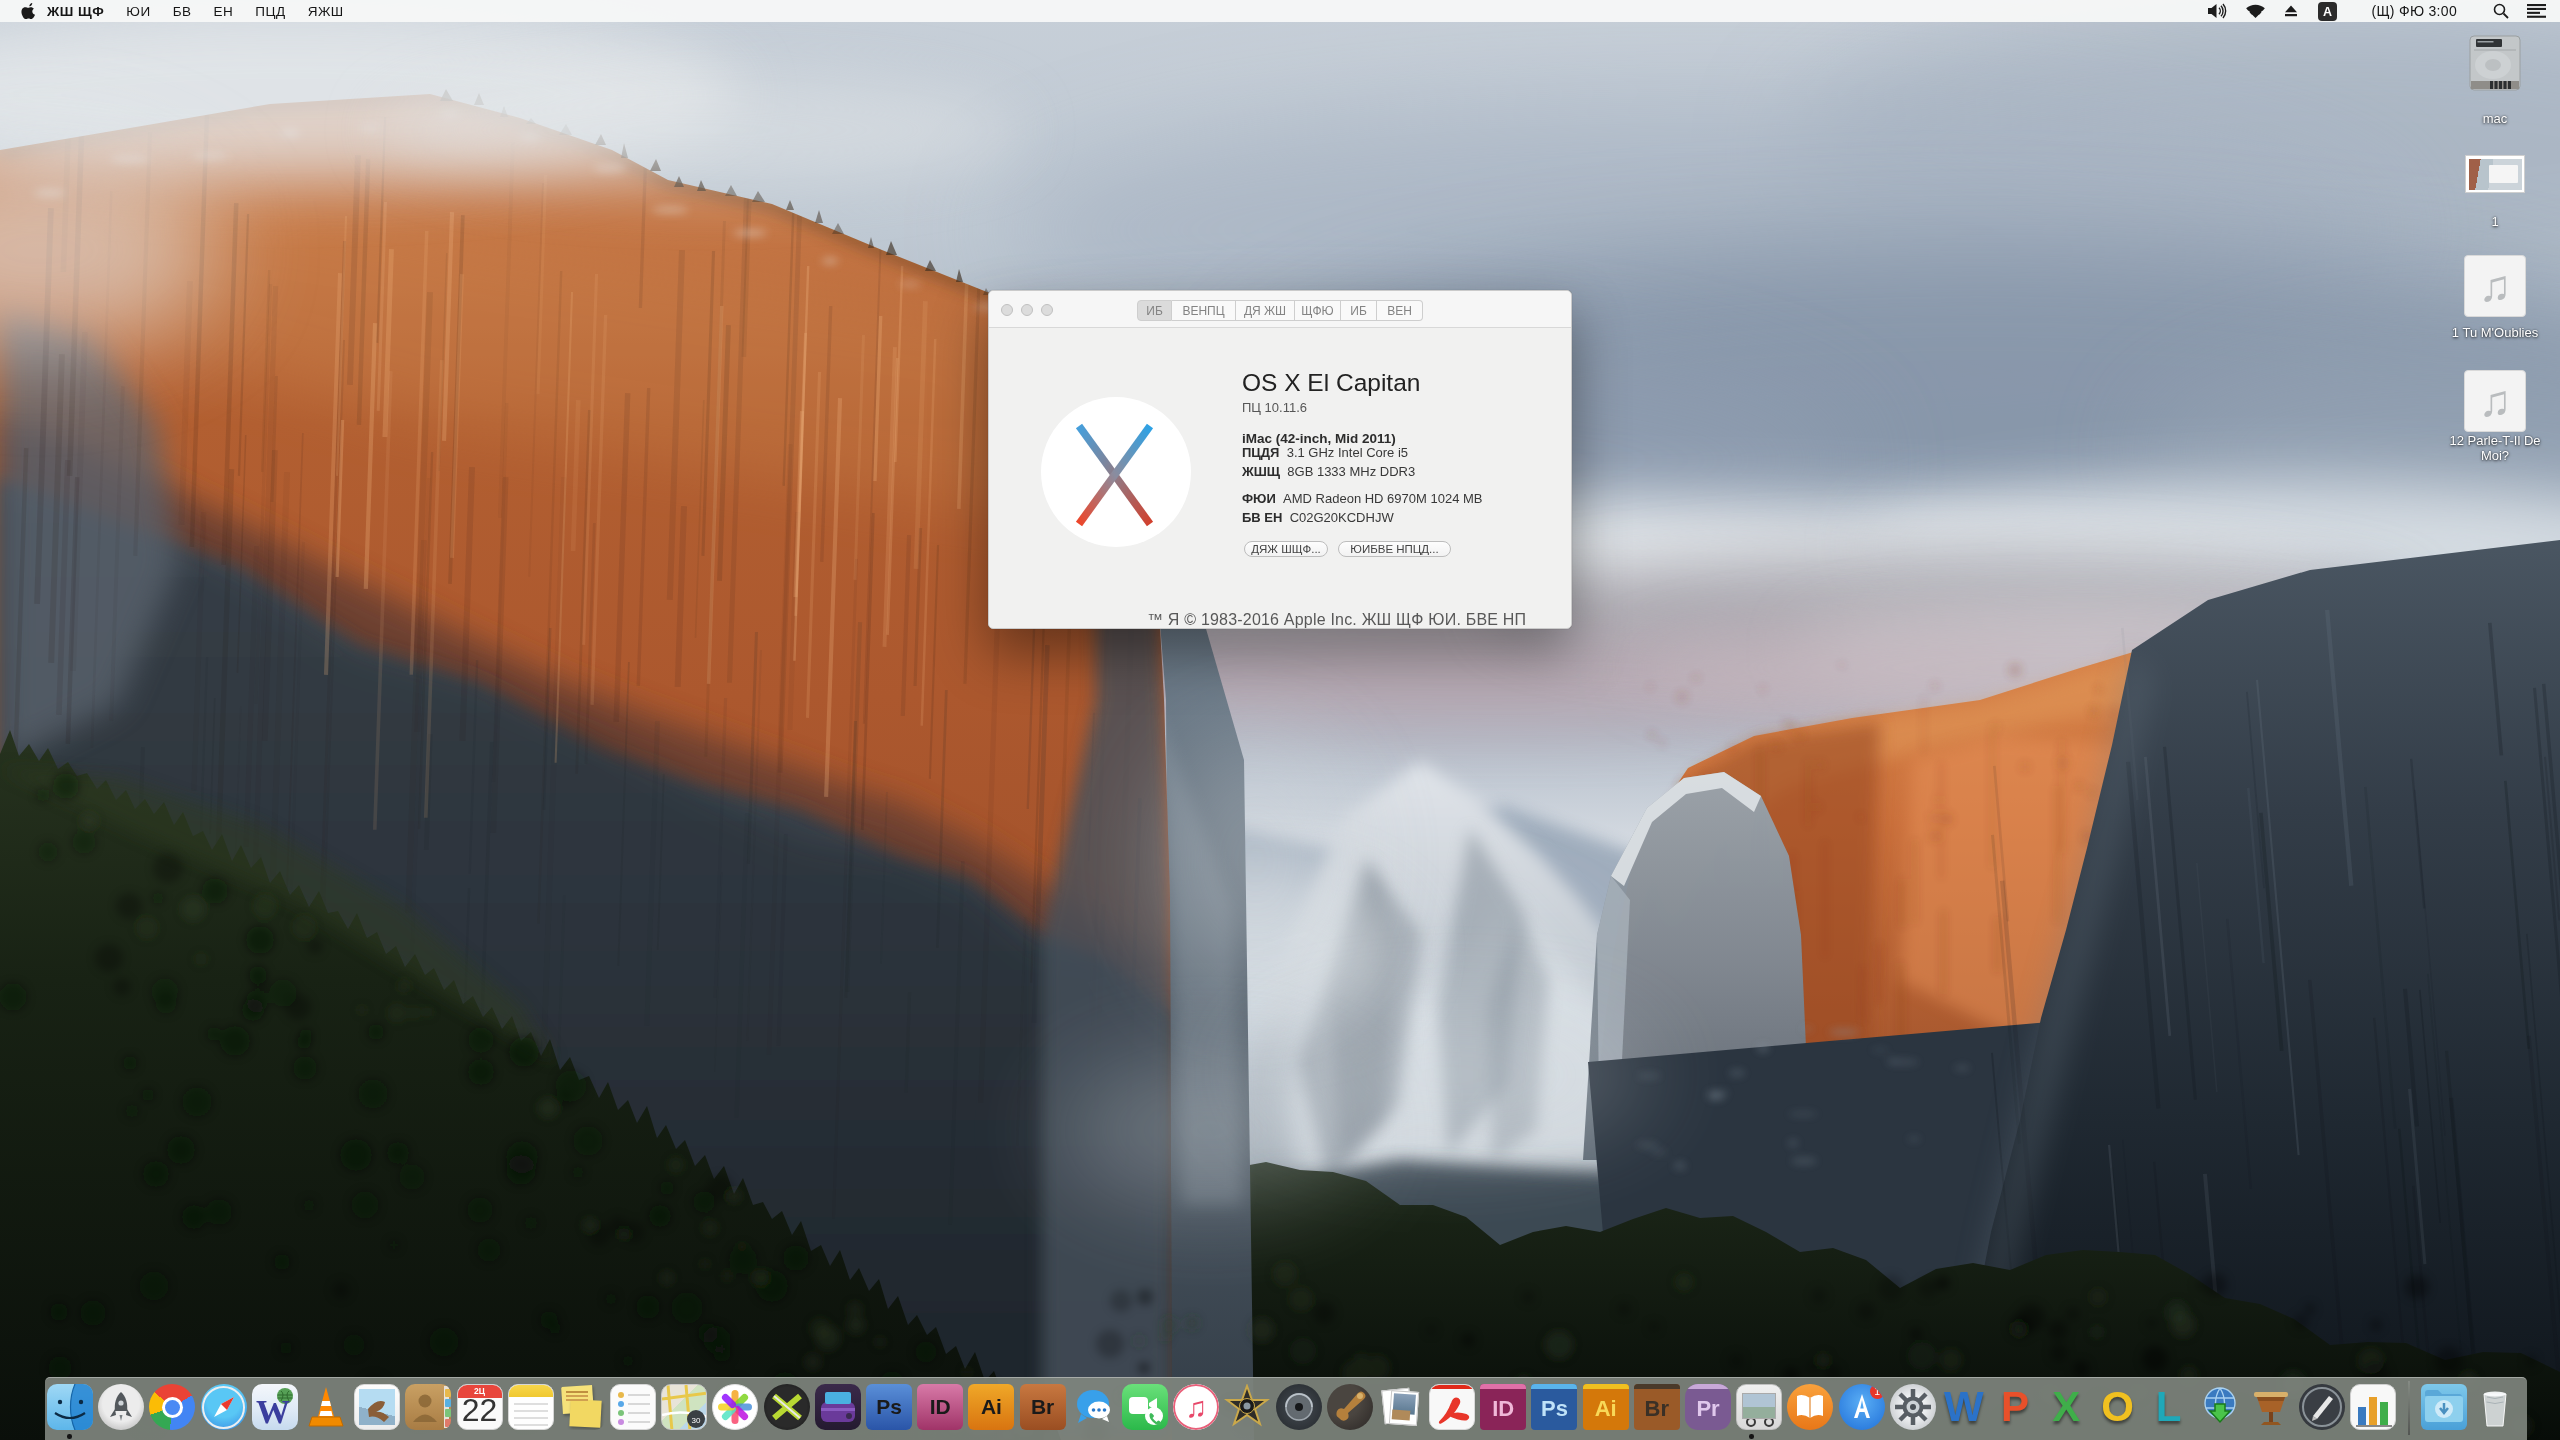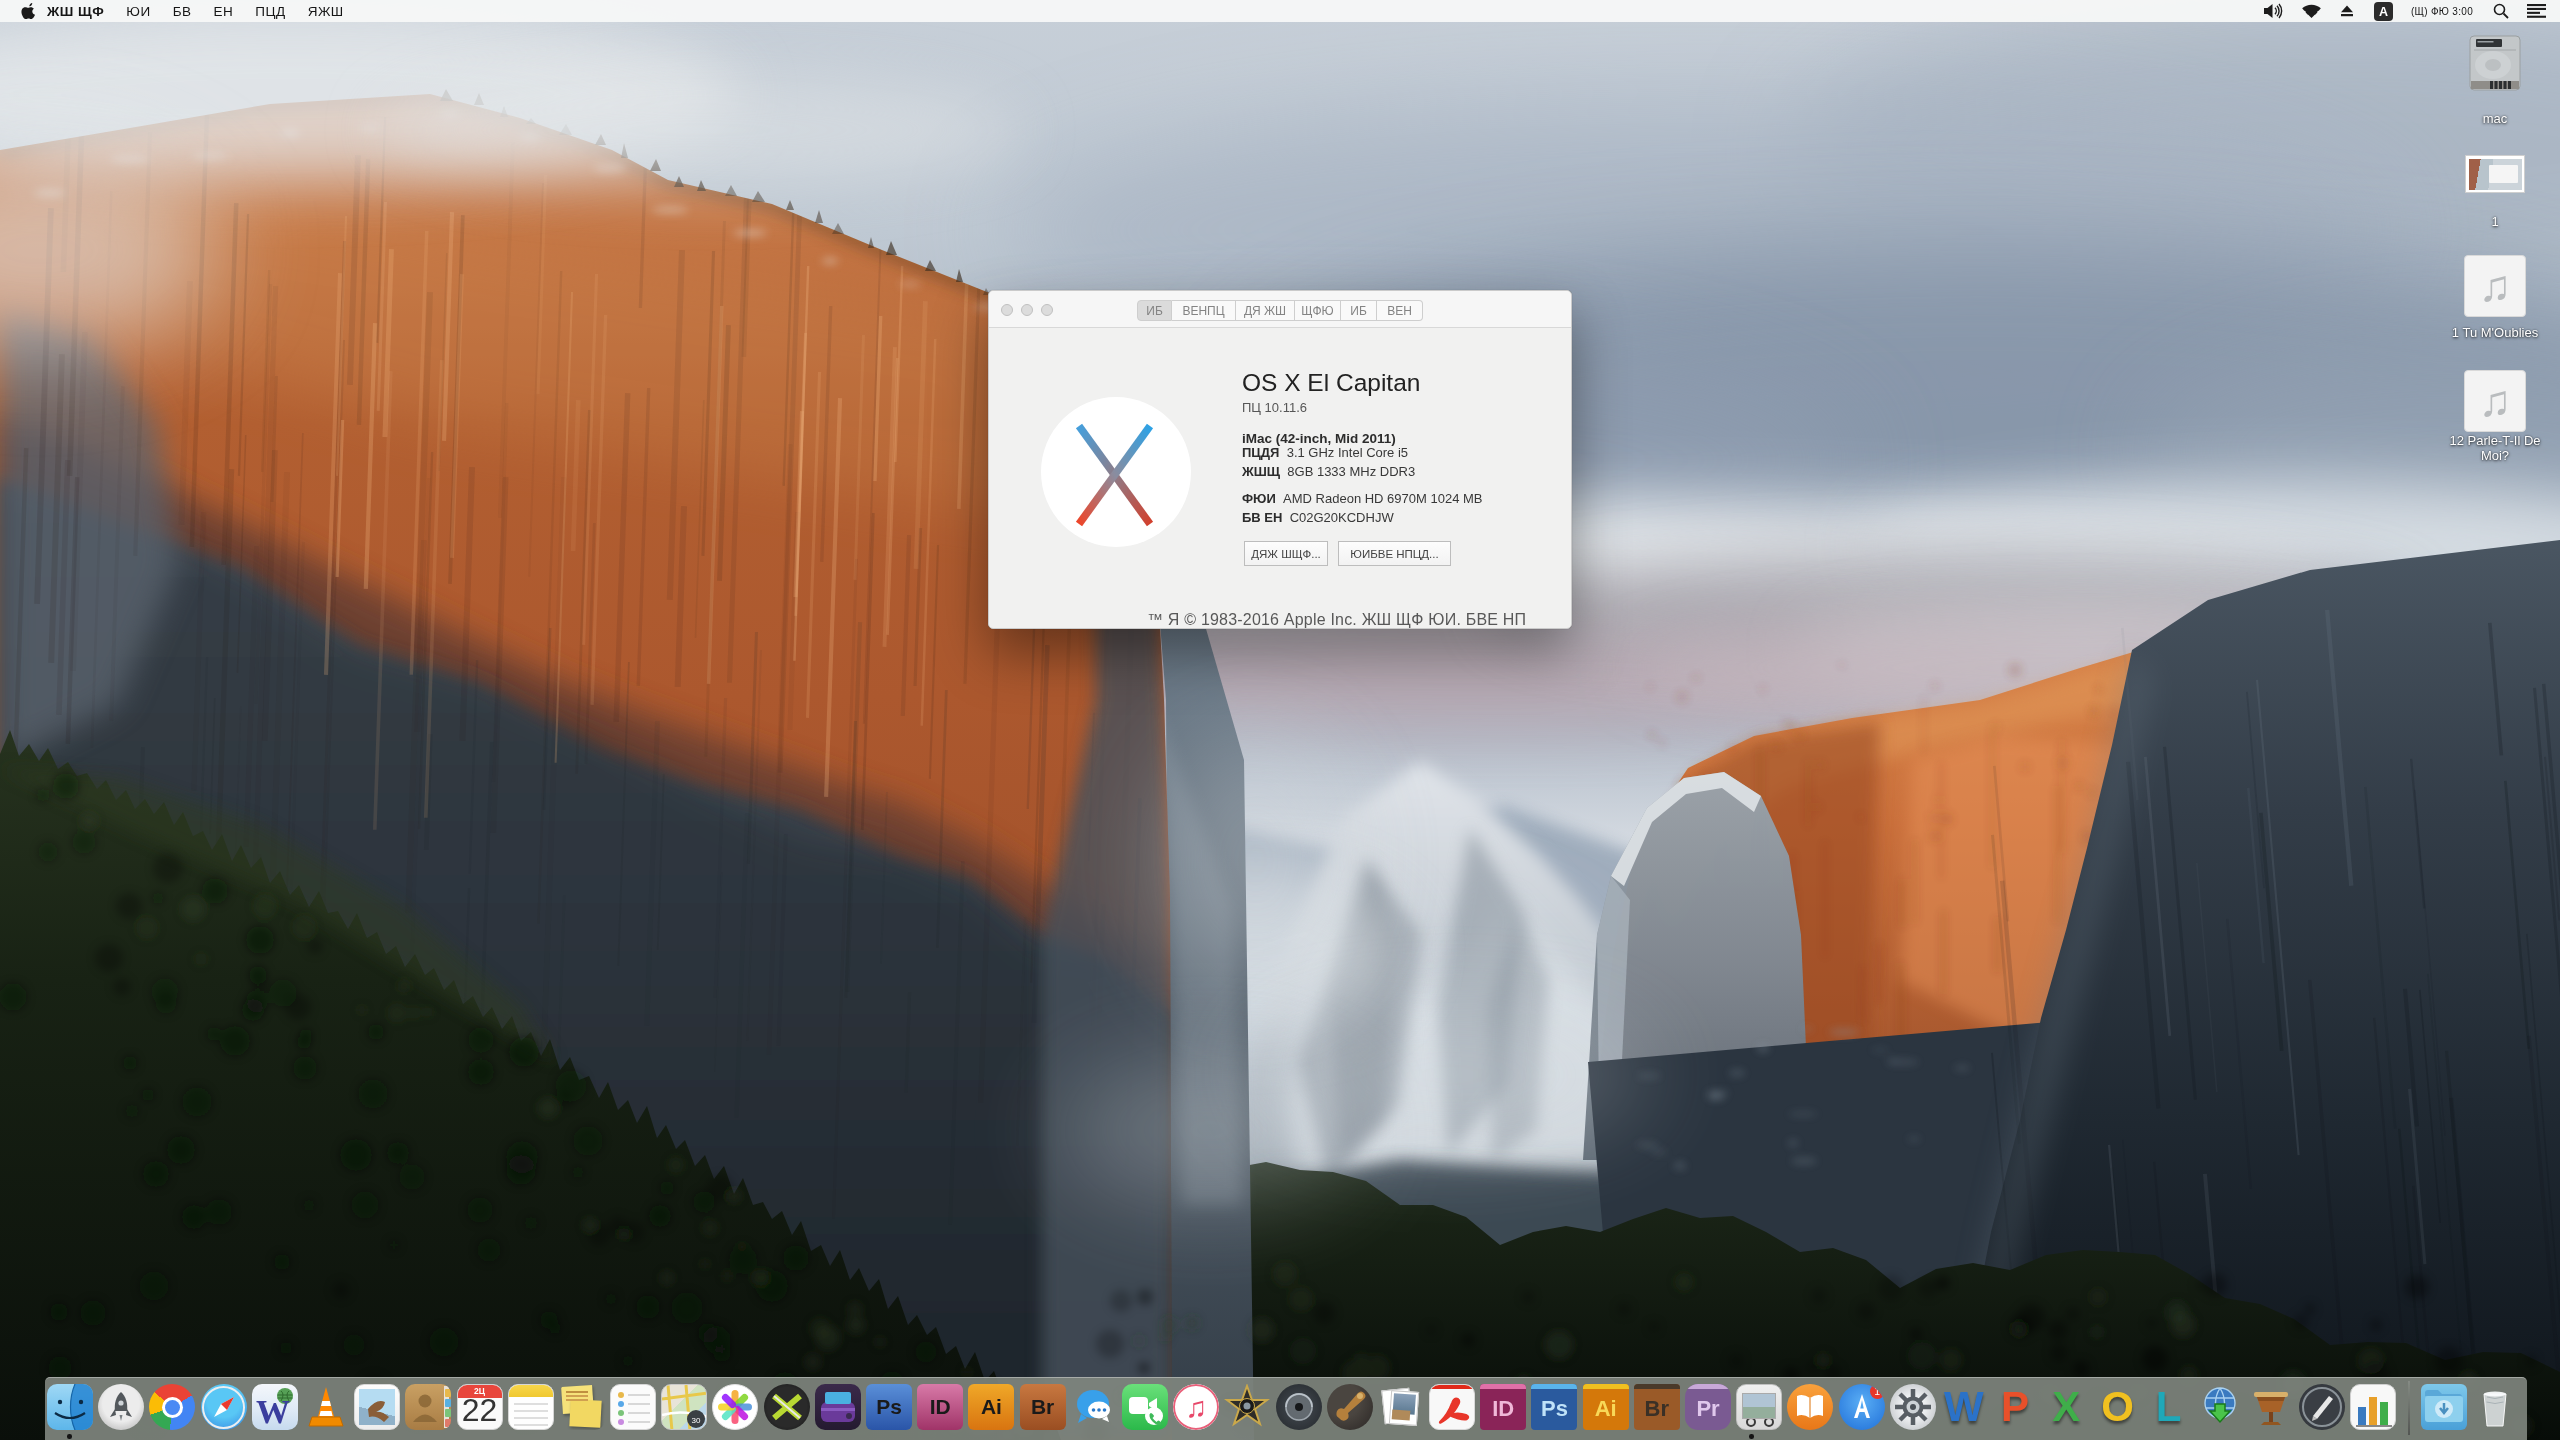--- a/index.html
+++ b/index.html
@@ -17,21 +17,21 @@
 .tab.first{border-left:1px solid #cecece;border-radius:4px 0 0 4px}
 .tab.last{border-radius:0 4px 4px 0}
 .tab.sel{background:#dbdbdb}
 #wbody{position:relative;height:300px;font-size:13px;color:#333}
 #xlogo{position:absolute;left:52px;top:69px;width:150px;height:150px}
 #wtitle{position:absolute;left:253px;top:43px;font-size:24.5px;color:#222;line-height:1}
 #wver{position:absolute;left:253px;top:73px;font-size:13px;color:#565656;line-height:1}
 #wmac{position:absolute;left:253px;top:104px;font-weight:bold;font-size:13.5px;color:#2c2c2c;line-height:1}
 .row{position:absolute;left:253px;font-size:13px;color:#383838;white-space:nowrap;line-height:1}
 .row b{font-weight:bold;color:#2c2c2c}
-.btn{position:absolute;top:213px;height:25px;background:linear-gradient(#fdfdfd,#f2f2f2);border:1px solid #bdbdbd;border-radius:0;font-size:11.5px;color:#444;display:flex;align-items:center;justify-content:center}
+.btn{position:absolute;top:213px;height:16px;background:linear-gradient(#fdfdfd,#f2f2f2);border:1px solid #bdbdbd;border-radius:8px;font-size:11.5px;color:#444;display:flex;align-items:center;justify-content:center}
 #wfoot{position:absolute;left:158px;top:283px;font-size:16px;color:#585858;letter-spacing:.2px;line-height:1.1}
 .dlabel{position:absolute;color:#fff;font-size:13px;font-weight:500;text-align:center;text-shadow:0 1px 3px rgba(0,0,0,.75),0 0 2px rgba(0,0,0,.5)}
 .mtile{position:absolute;width:62px;height:62px;background:#f3f3f3;border:1px solid #d9d9d9;border-radius:4px;display:flex;align-items:center;justify-content:center;color:#b9bcbe;font-size:44px}
 #dock{position:absolute;left:45px;top:1377px;width:2482px;height:63px;background:rgba(129,135,128,.9);border-radius:5px 5px 0 0;border-top:0.5px solid rgba(255,255,255,.35)}
 #dockrow{position:absolute;left:2px;top:6px;display:flex;gap:5.2px}
 .di{width:46px;height:46px;border-radius:10px;position:relative;flex:none;overflow:hidden}
 .dc{border-radius:50%}
 .dot{position:absolute;width:4.5px;height:4.5px;border-radius:50%;background:#141414;top:1434px}
 .lbl{position:absolute;inset:0;display:flex;align-items:center;justify-content:center;font-weight:bold}
 .sep{width:2px;height:54px;margin:-3px 6px 0 6px;background:linear-gradient(rgba(255,255,255,.12),rgba(55,55,55,.55));flex:none}
@@ -764,21 +764,21 @@
             <path d="M7 0l7 8H0z" fill="#1c1c1c"></path>
             <rect x="0" y="10" width="14" height="2.6" fill="#1c1c1c"></rect>
           </svg>
         </span>
 <span style="margin:0 10px;display:flex">
           <svg width="19" height="19" viewBox="0 0 19 19">
             <rect width="19" height="19" rx="4" fill="#2b2b2b"></rect>
             <text x="9.5" y="14" font-size="12.5" font-weight="bold" fill="#fff" text-anchor="middle" font-family="Liberation Sans">A</text>
           </svg>
         </span>
-<span style="margin:0 8px;font-size:10px;letter-spacing:.3px">(Щ) ФЮ 3:00</span>
+<span style="margin:0 24px;font-size:14px;letter-spacing:.3px">(Щ) ФЮ 3:00</span>
 <span style="margin:0 12px;display:flex">
           <svg width="16" height="16" viewBox="0 0 16 16">
             <circle cx="6.5" cy="6.5" r="5" stroke="#1c1c1c" stroke-width="1.6" fill="none"></circle>
             <line x1="10.5" y1="10.5" x2="15" y2="15" stroke="#1c1c1c" stroke-width="1.8"></line>
           </svg>
         </span>
 <span style="margin:0 14px 0 6px;display:flex">
           <svg width="19" height="14" viewBox="0 0 19 14">
             <g fill="#1c1c1c">
               <rect y="0" width="19" height="2.1"></rect>

